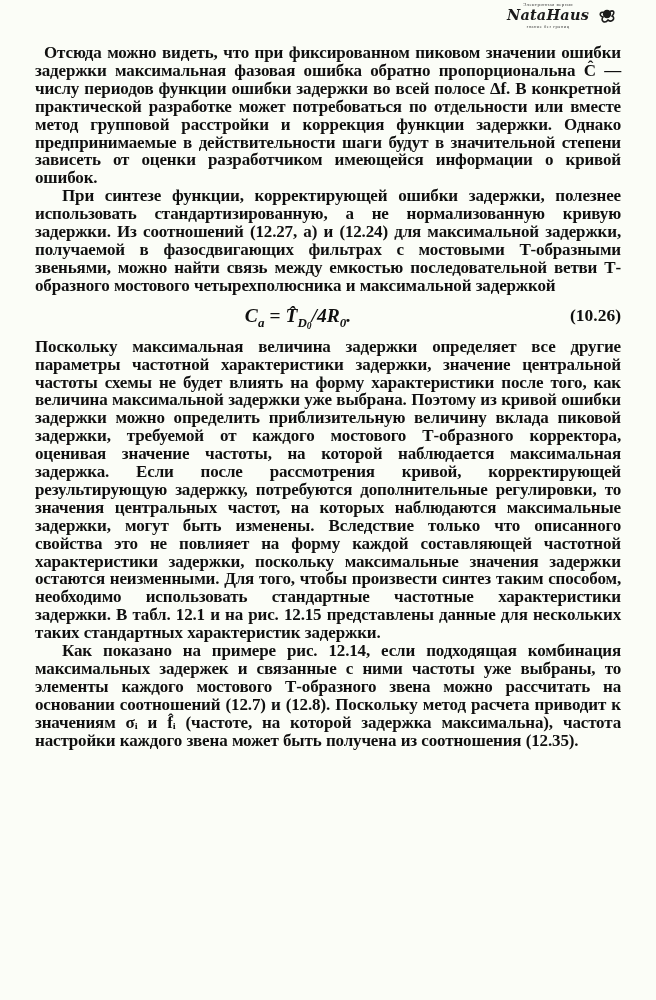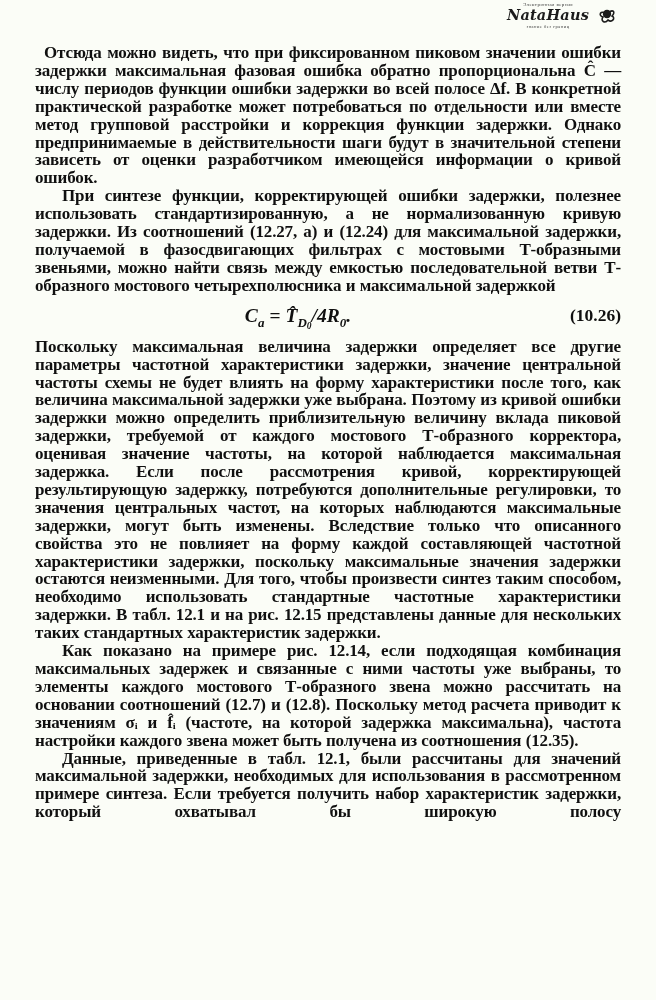--- a/index.html
+++ b/index.html
@@ -155,17 +155,16 @@
       <span class="formula-math">
         <span>C</span><sub>a</sub><span class="rel">=</span><span>T̂</span><sub><span>D</span><span class="subsub">0</span></sub><span>/4R</span><sub>0</sub><span>.</span>
       </span>
       <span class="eq-num">(10.26)</span>
     </div>
 
     <p class="p">Поскольку максимальная величина задержки определяет все другие параметры частотной  характеристики задержки, значение центральной частоты схемы не будет влиять на форму характеристики после того, как величина максимальной задержки уже выбрана. Поэтому из кривой ошибки задержки можно определить приблизительную величину вклада пиковой задержки, требуемой от каждого мостового Т-образного корректора, оценивая значение частоты, на которой наблюдается максимальная задержка. Если после рассмотрения кривой, корректирующей результирующую задержку, потребуются дополнительные регулировки, то значения центральных частот, на которых наблюдаются максимальные задержки, могут быть изменены. Вследствие только что описанного свойства это не повлияет на форму каждой составляющей частотной характеристики задержки, поскольку максимальные значения задержки остаются неизменными. Для того, чтобы произвести синтез таким способом, необходимо использовать стандартные частотные характеристики задержки. В табл. 12.1 и на рис. 12.15 представлены данные для нескольких таких стандартных характеристик задержки.</p>
 
     <p class="p indent">Как показано на примере рис. 12.14, если подходящая комбинация максимальных задержек и связанные с ними частоты уже выбраны, то элементы каждого мостового Т-образного звена можно рассчитать на основании соотношений (12.7) и (12.8). Поскольку метод расчета приводит к значениям  σᵢ и f̂ᵢ (частоте, на которой задержка максимальна), частота настройки каждого звена может быть получена из соотношения (12.35).</p>
 
-    <p class="p indent force-last">Данные, приведенные в табл. 12.1, были рассчитаны для значений максимальной задержки, необходимых для использования в рассмотренном примере синтеза. Если требуется получить набор характеристик задержки, который охватывал бы широкую полосу</p>
 
   </div>
 
 </div>
 
 </body></html>

